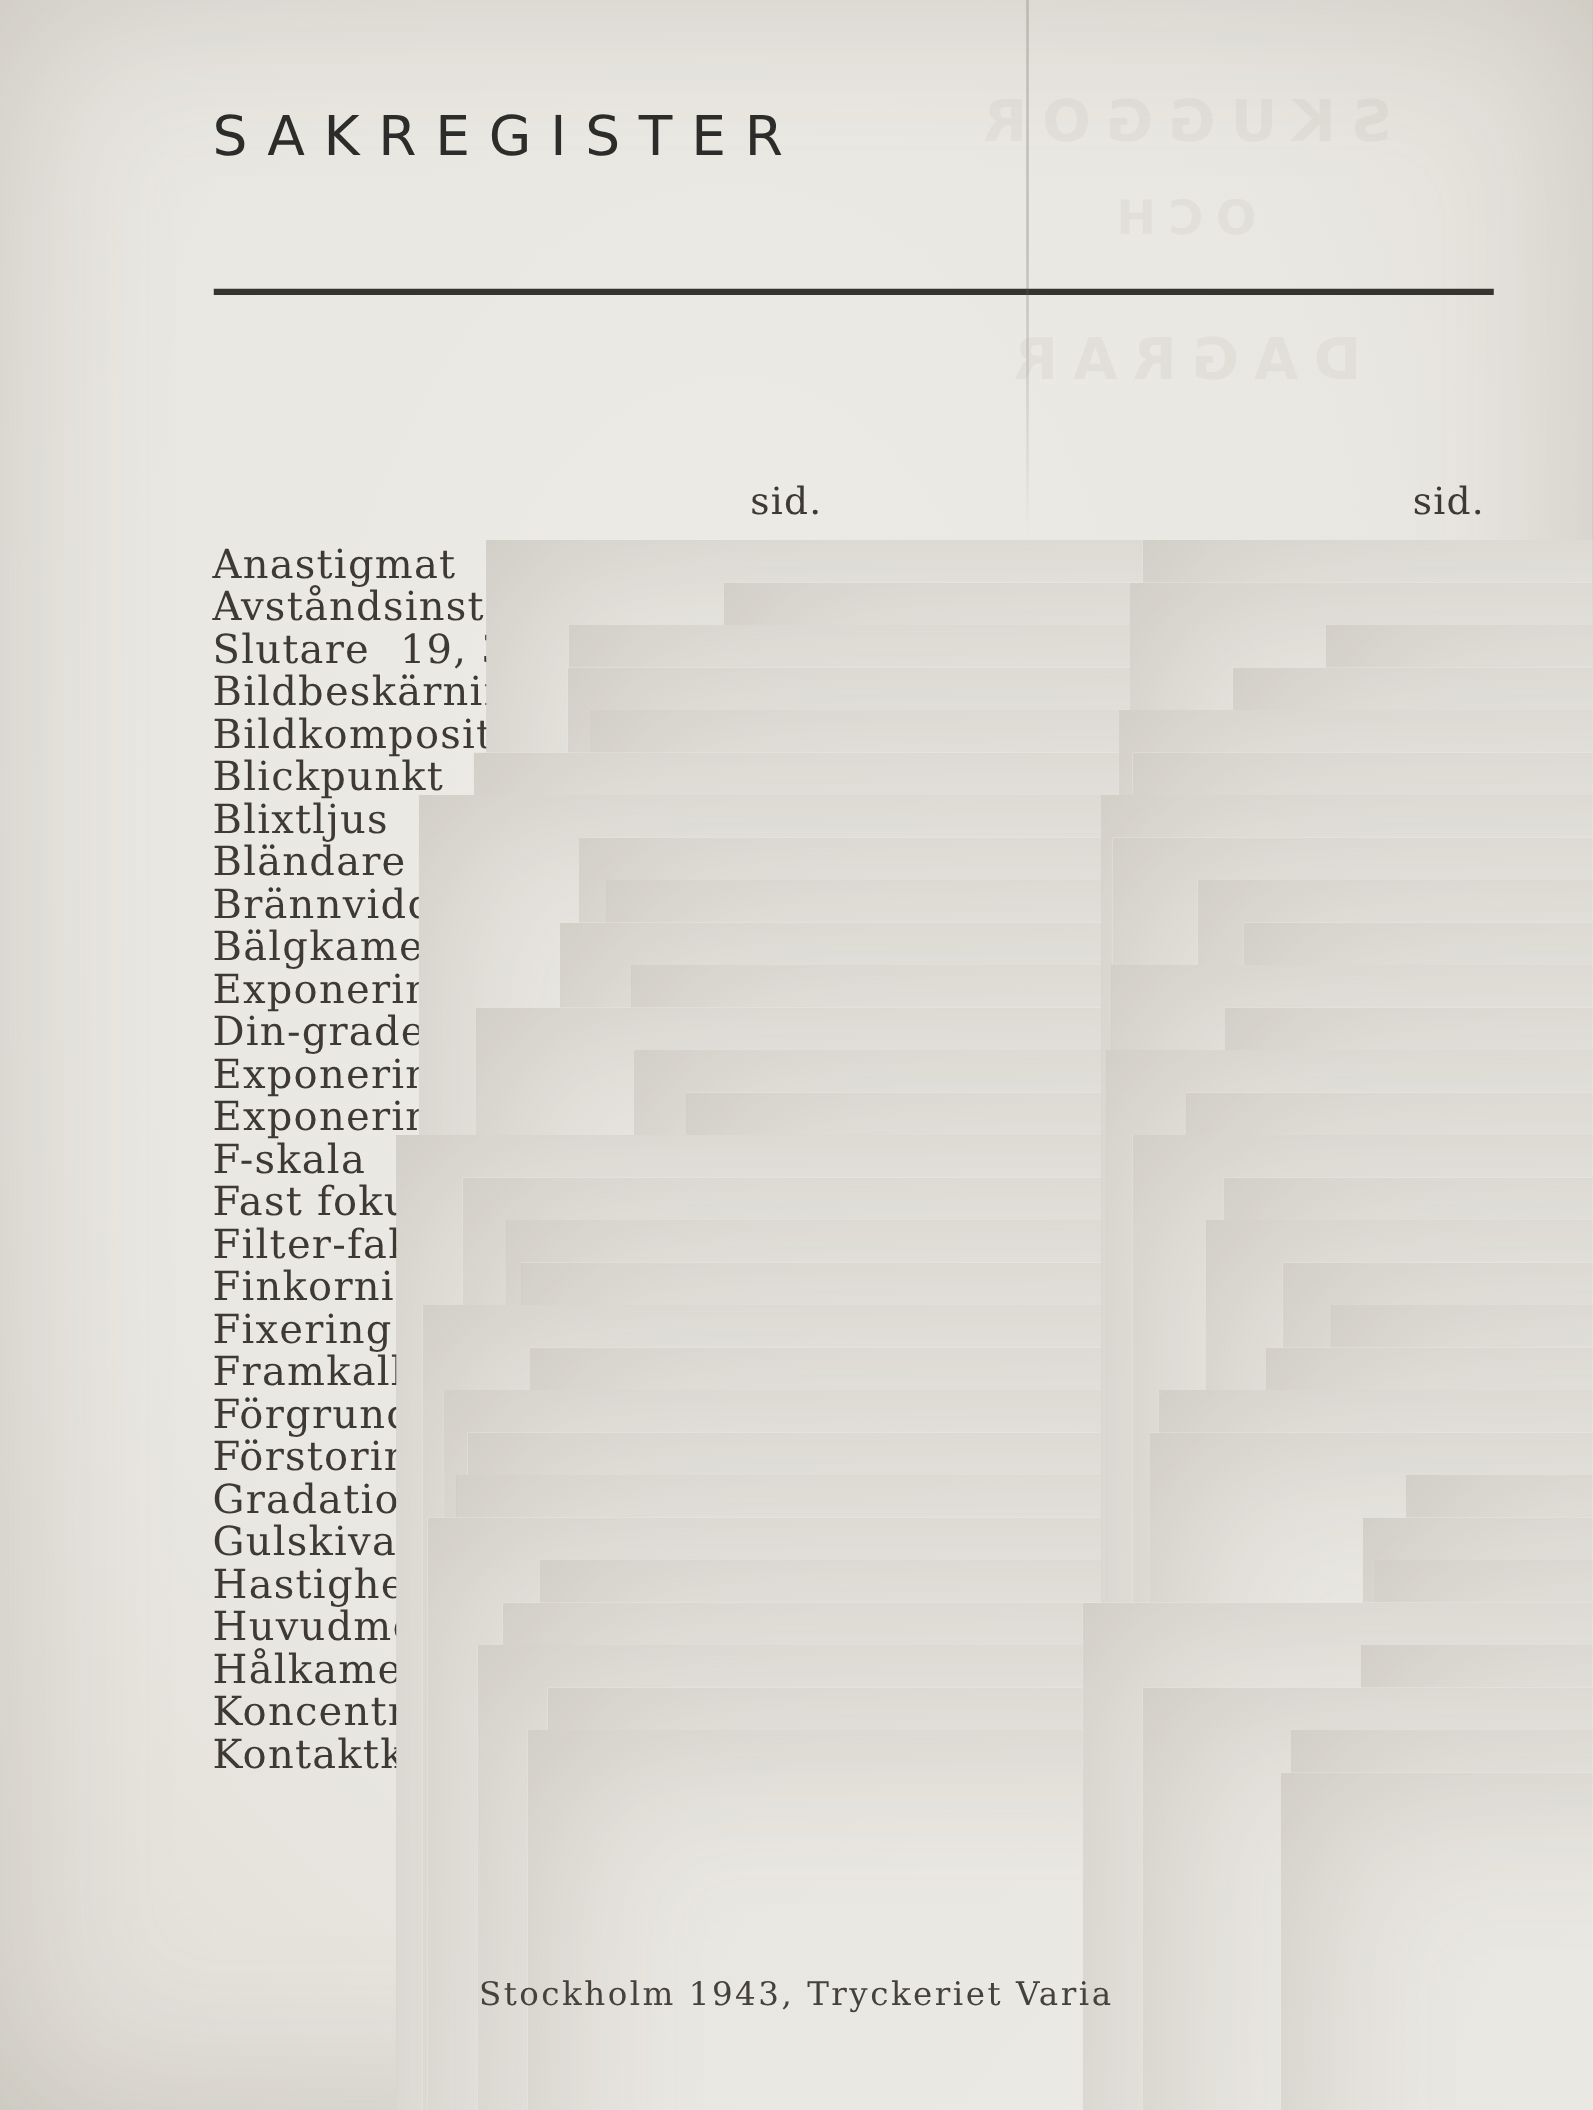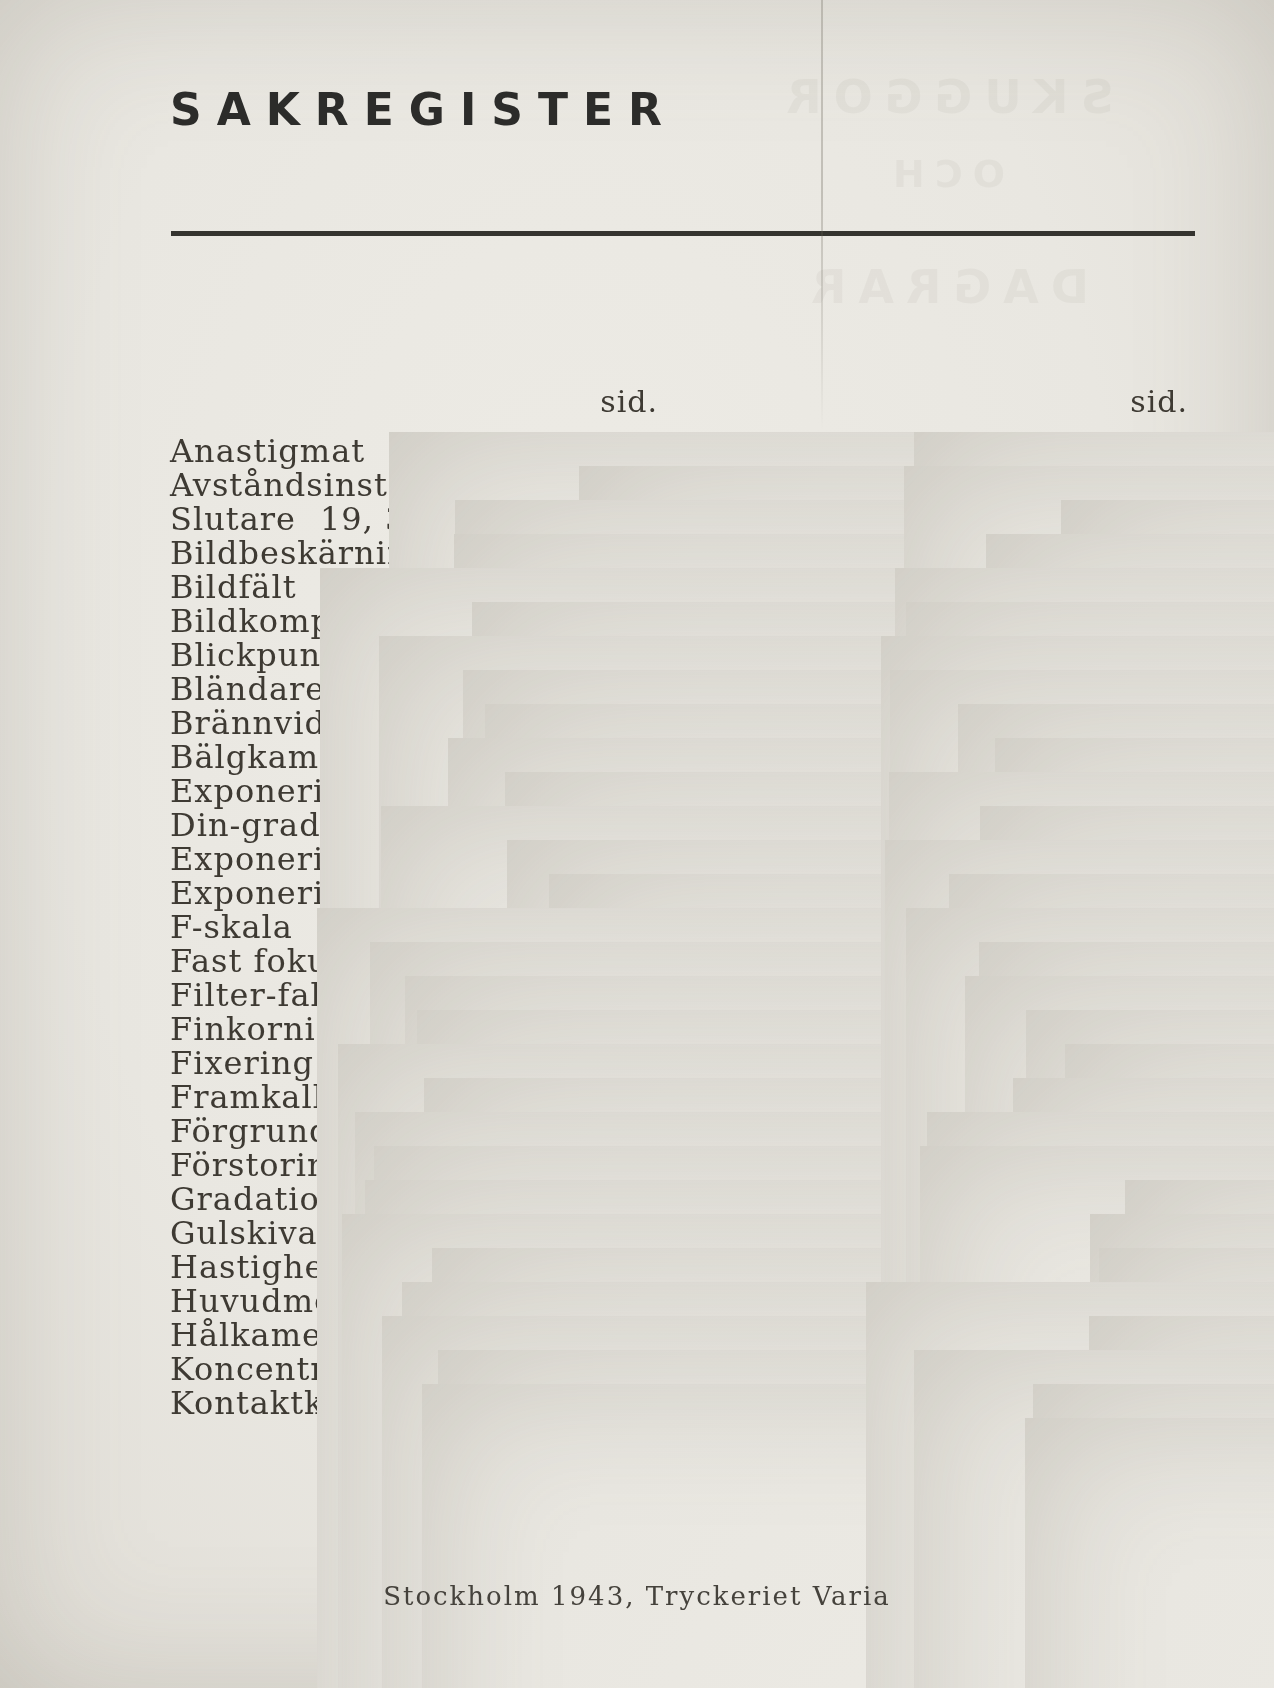--- a/index.html
+++ b/index.html
@@ -9,21 +9,21 @@
     margin:0 auto;
     background:radial-gradient(ellipse at 46% 38%, #edebe5 0%, #e9e7e1 55%, #e2dfd8 88%, #dcd9d1 100%);
     box-shadow:inset 0 0 140px rgba(115,110,96,.22);
     overflow:hidden;
     font-family:"DejaVu Serif", serif;
     color:#3e3a33;
   }
   .title{
     position:absolute;left:170px;top:84px;
     font-family:"DejaVu Sans", sans-serif;
-    font-size:44px;font-weight:bold;
+    font-size:44px;font-weight:normal;
     letter-spacing:15px;
     color:#2c2c2a;
     margin:0;
   }
   .rule{
     position:absolute;left:171px;top:231px;
     width:1024px;height:5px;
     background:#35342f;
   }
   .crease{
@@ -135,41 +135,41 @@
             <span class="page">37</span>
           </div>
 
           <div class="row">
             <span class="term">Bildbeskärning</span>
             <span class="leader"></span>
 
             <span class="page">36</span>
           </div>
 
-          <div class="row">
-            <span class="term">Bildfält</span>
-            <span class="leader"></span>
-
-            <span class="page">18</span>
-          </div>
 
           <div class="row">
             <span class="term">Bildkomposition</span>
             <span class="leader"></span>
 
             <span class="page">36</span>
           </div>
 
           <div class="row">
             <span class="term">Blickpunkt</span>
             <span class="leader"></span>
 
             <span class="page">37</span>
           </div>
 
+          <div class="row">
+            <span class="term">Blixtljus</span>
+            <span class="leader"></span>
+
+            <span class="page">34</span>
+          </div>
 
           <div class="row">
             <span class="term">Bländare</span>
             <span class="leader"></span>
             <span class="pre">6, 18,</span>
             <span class="page">21</span>
           </div>
 
           <div class="row">
             <span class="term">Brännvidd</span>

